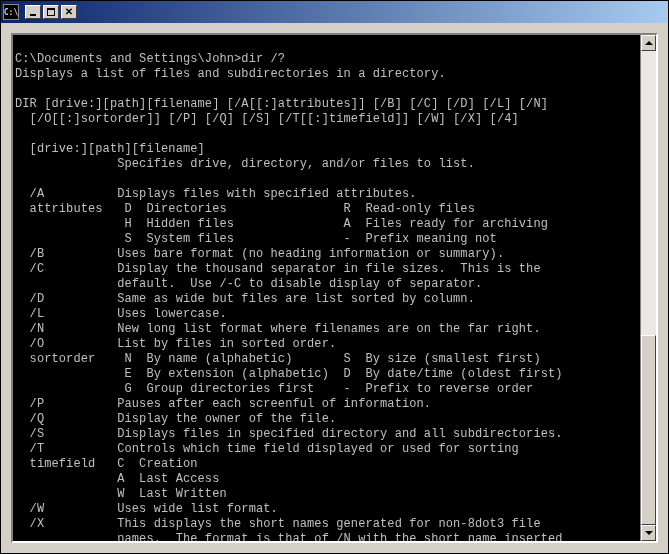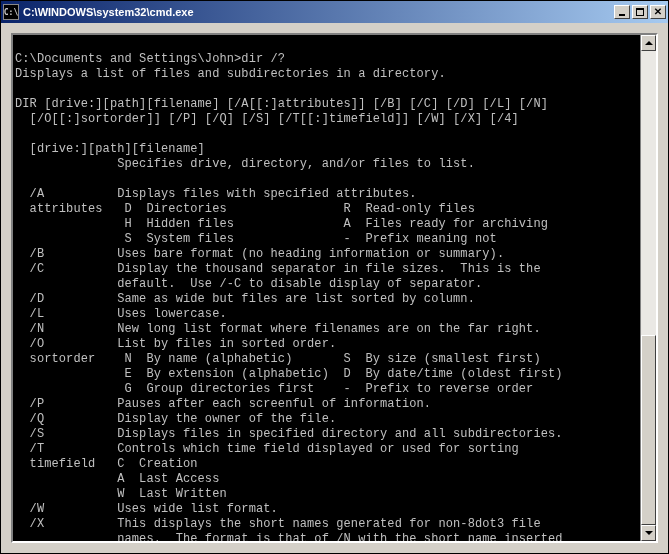--- a/index.html
+++ b/index.html
@@ -119,21 +119,20 @@
   }
   .arrow-up { width: 0; height: 0; border-left: 4px solid transparent; border-right: 4px solid transparent; border-bottom: 4px solid #000; }
   .arrow-down { width: 0; height: 0; border-left: 4px solid transparent; border-right: 4px solid transparent; border-top: 4px solid #000; }
 </style>
 </head>
 <body>
 
 <div class="window">
   <div class="titlebar">
     <div class="icon">C:\</div>
-    <div class="title">C:\WINDOWS\system32\cmd.exe</div>
     <div class="btn">
       <svg class="min-svg" viewBox="0 0 8 8">
           <rect x="1" y="6" width="6" height="2"></rect>
         </svg>
     </div>
     <div class="btn">
       <svg class="max-svg" viewBox="0 0 8 8">
           <rect x="0.5" y="1.5" width="7" height="6"></rect>
           <line class="top" x1="0" y1="1" x2="8" y2="1" stroke="#000"></line>
         </svg>

